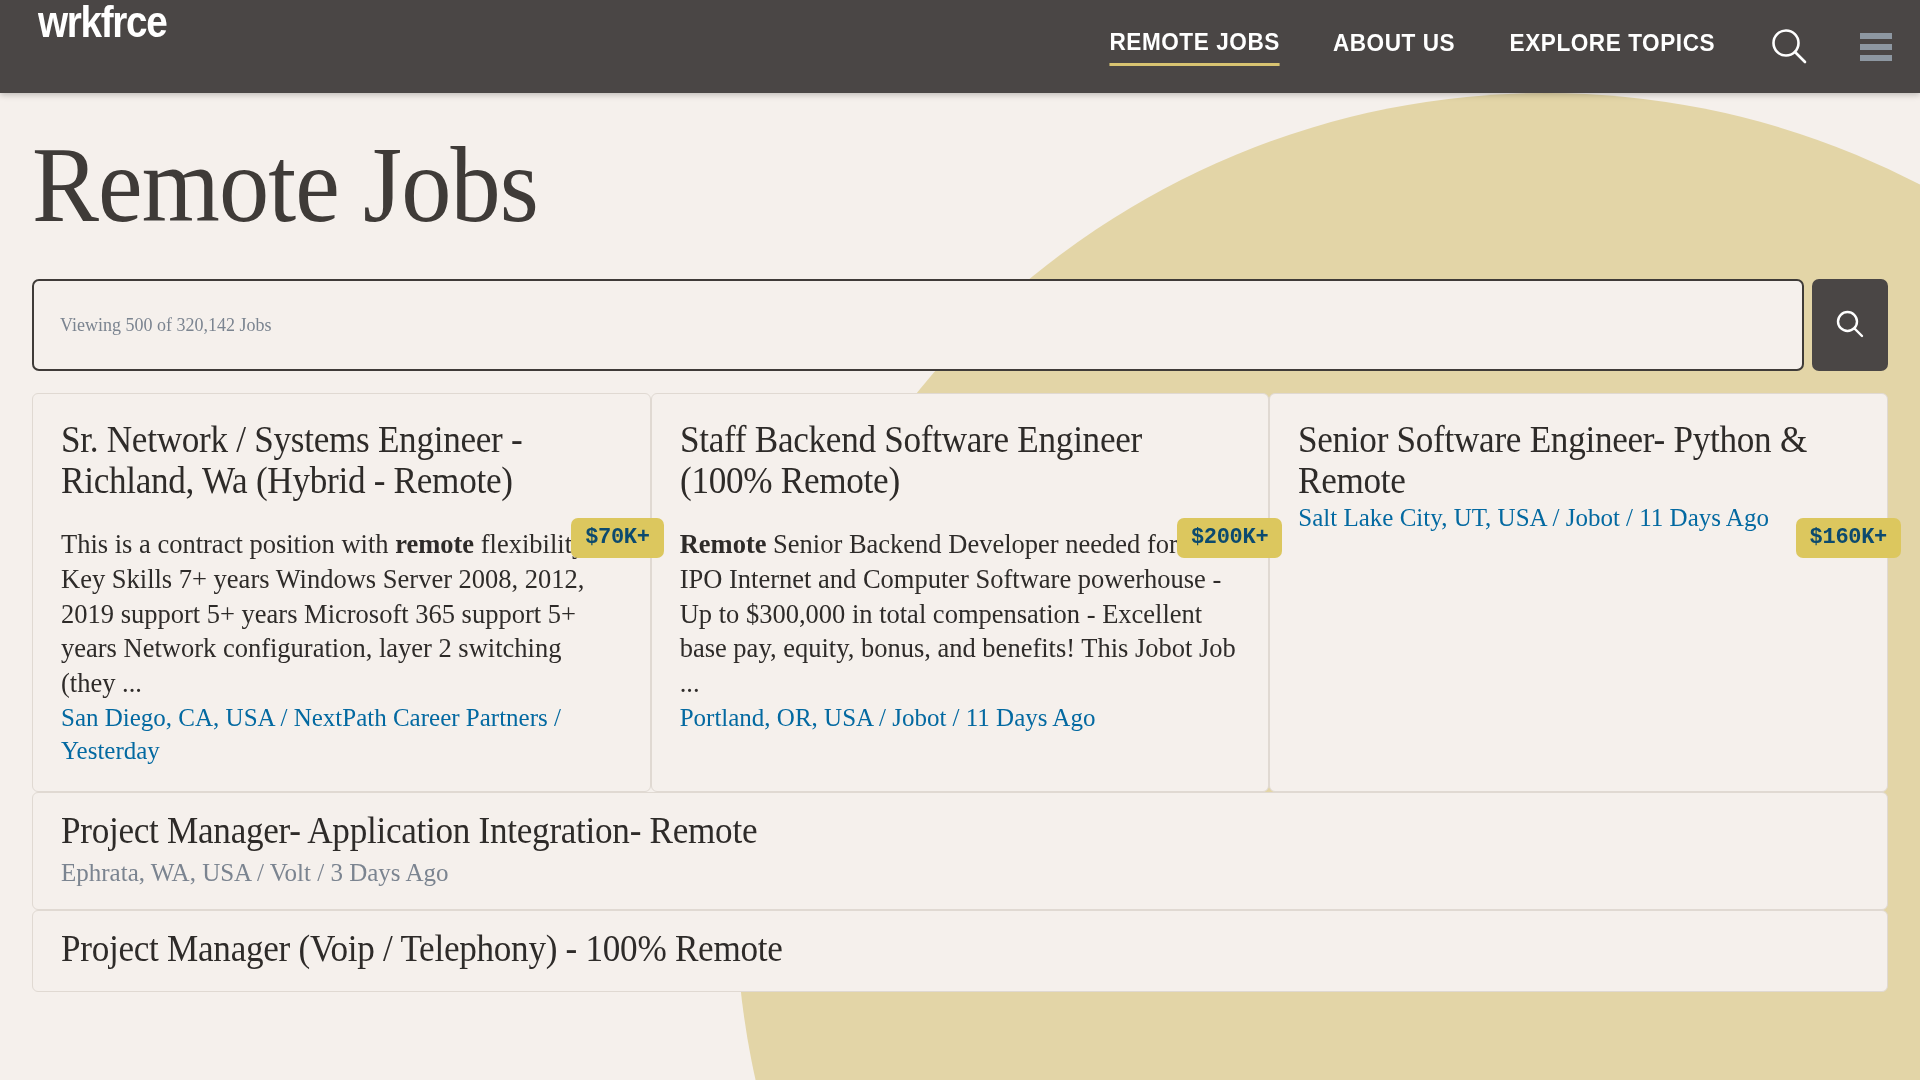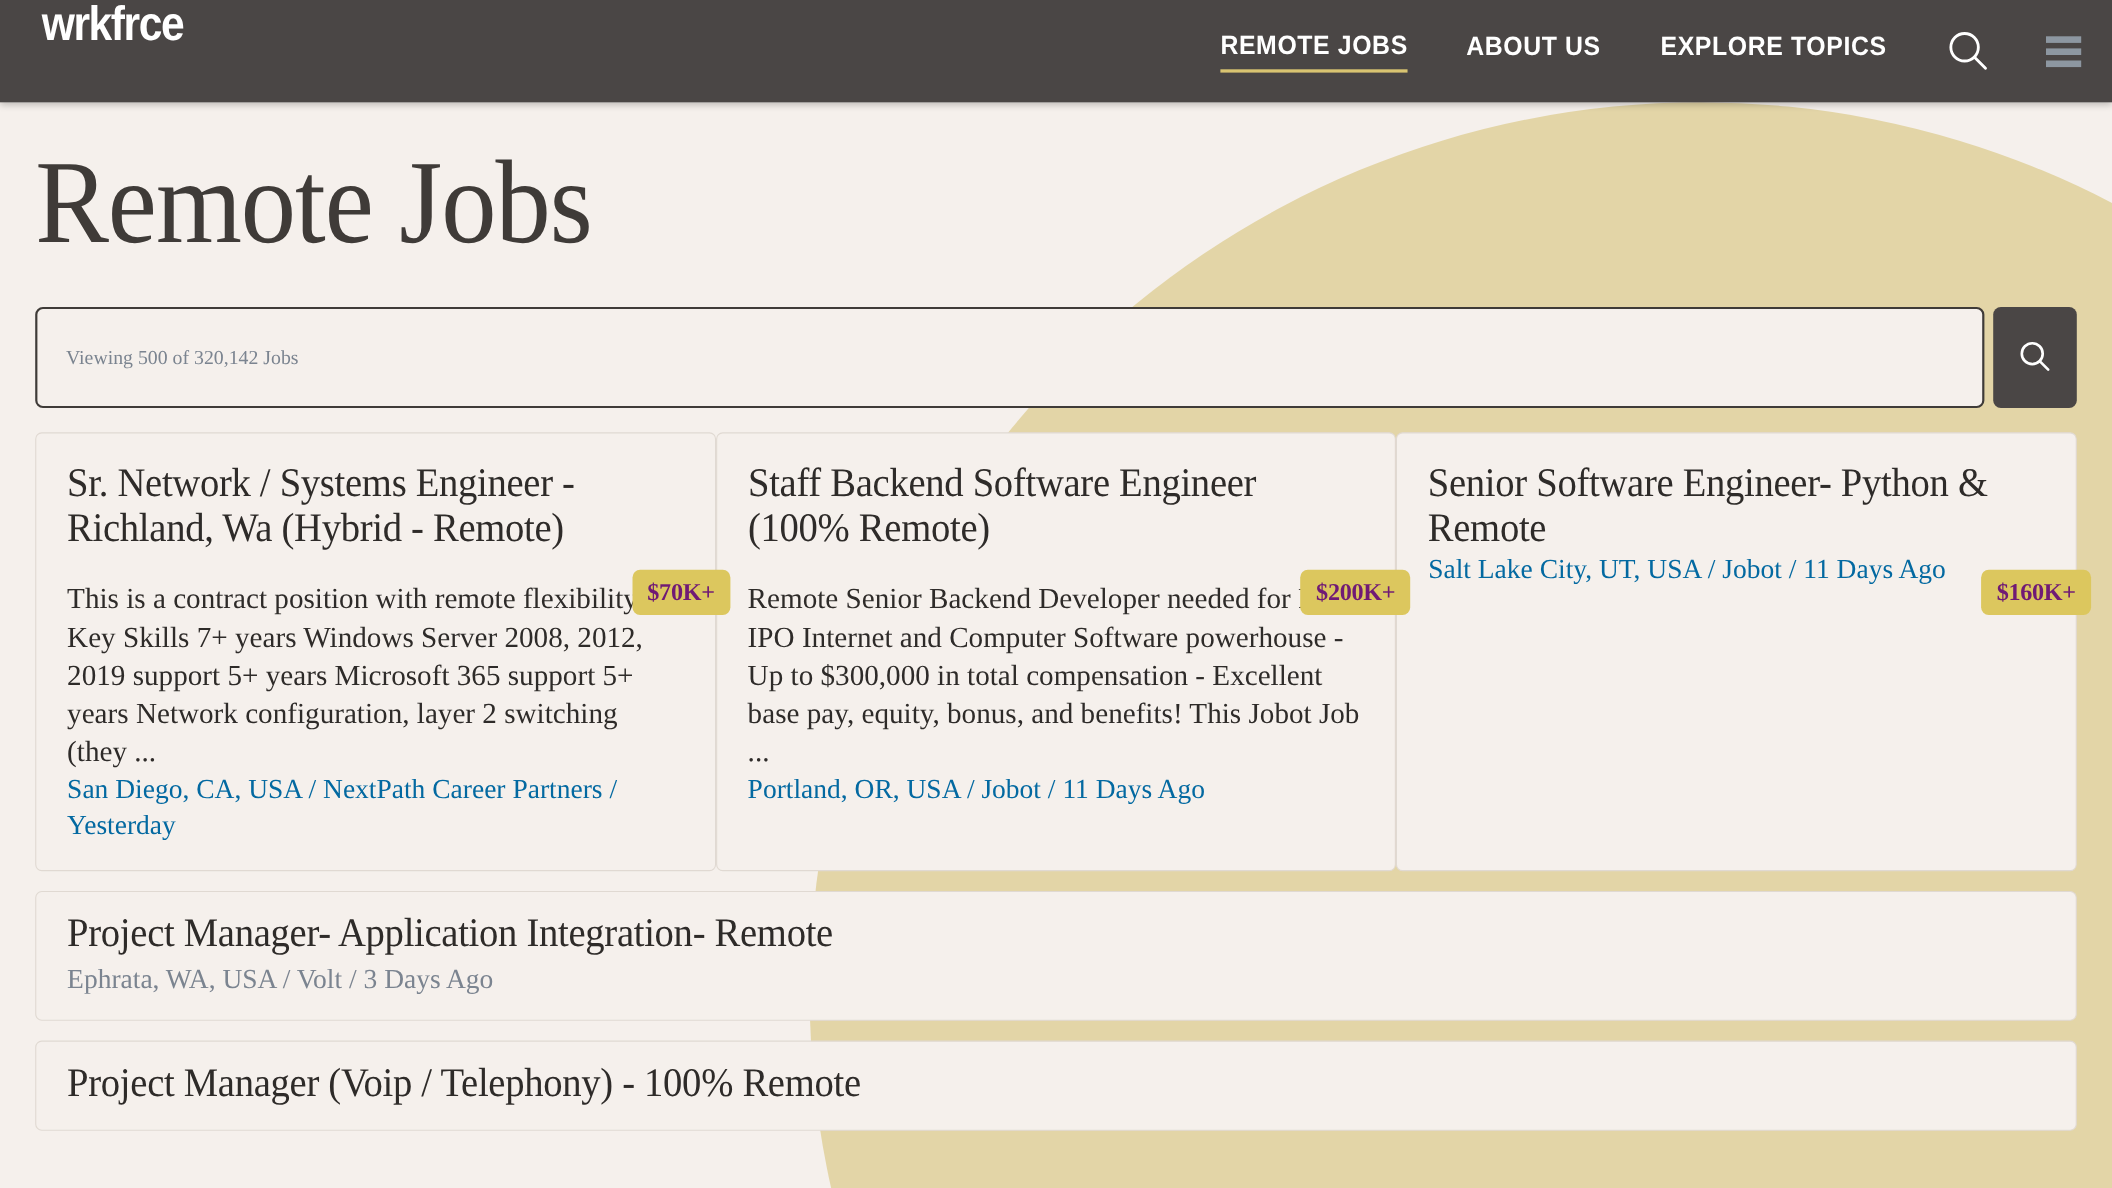--- a/index.html
+++ b/index.html
@@ -171,52 +171,51 @@
     letter-spacing: -0.3px;
     transform: scaleX(0.95);
     transform-origin: left top;
   }
 
   .salary-badge {
     position: absolute;
     right: -14px;
     top: 124px;
     background: #DCC75E;
-    color: #701a75;
-    font-family: Liberation Serif, serif;
+    color: #0c4a6e;
+    font-family: Liberation Mono, monospace;
     font-size: 22px;
     font-weight: 700;
     padding: 7px 14px 8px 14px;
     border-radius: 7px;
     letter-spacing: -0.3px;
     z-index: 3;
     white-space: nowrap;
   }
 
   .card-body {
     font-size: 26.5px;
     line-height: 1.31;
     color: #2E2B29;
     margin-top: 26px;
   }
-  .card-body b { font-weight: 400; }
+  .card-body b { font-weight: 700; }
 
   .card-meta {
     font-size: 25px;
     line-height: 1.32;
     color: #0369a1;
   }
 
   
   .job-row {
     background: #F5F0EC;
     border: 1px solid #E0D9D2;
     border-radius: 6px;
     padding: 18px 28px 22px 28px;
-    margin-top: 18px;
     cursor: pointer;
   }
   .row-title {
     font-size: 37px;
     line-height: 1.1;
     color: #2E2B29;
     letter-spacing: -0.3px;
     transform: scaleX(0.95);
     transform-origin: left top;
   }

